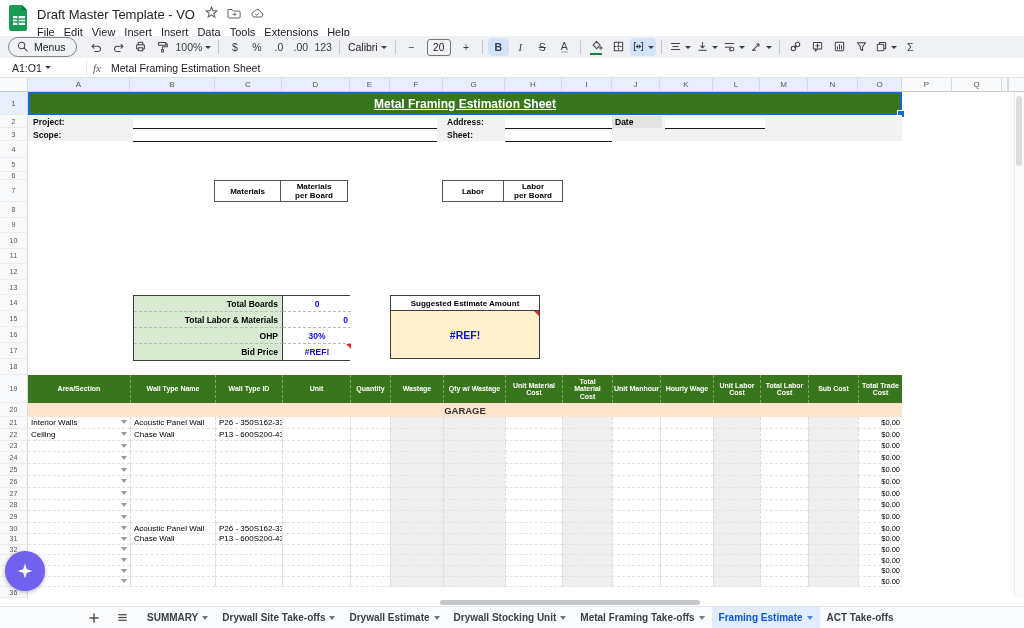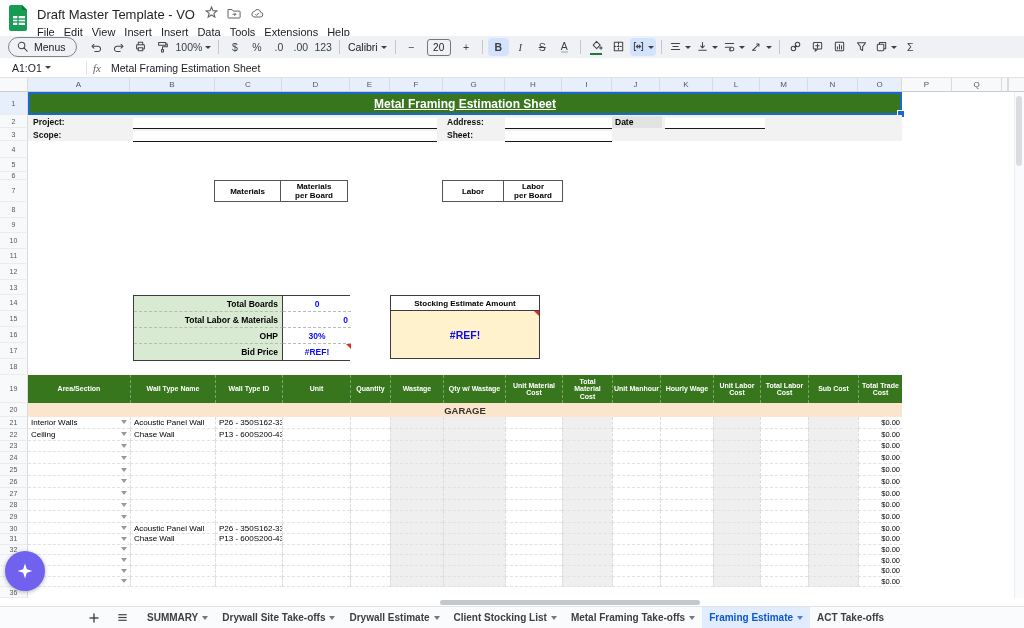--- a/index.html
+++ b/index.html
@@ -452,21 +452,21 @@
           </div>
           <div class="cc lab lastrow">Bid Price</div>
           <div class="cc val lastrow">
             <span class="blue">#REF!</span>
             <div class="note-corner"></div>
           </div>
         </div>
       </div>
 
     <div class="ctable" style="left:362px;top:203px;width:150px;height:64px;">
-      <div class="sg-head">Stocking Estimate Amount</div>
+      <div class="sg-head">Suggested Estimate Amount</div>
       <div class="sg-body">
         <span class="blue">#REF!</span>
         <div class="note-corner"></div>
       </div>
     </div>
 
     <div class="est" id="estimate-table">
         <div class="est-header">
           <div class="eh" style="width: 102px;">Area/Section</div>
           <div class="eh" style="width: 85px;">Wall Type Name</div>
@@ -853,21 +853,21 @@
       </div>
       <div class="tab">
         <span>Drywall Site Take-offs</span>
         <span class="tcaret"></span>
       </div>
       <div class="tab">
         <span>Drywall Estimate</span>
         <span class="tcaret"></span>
       </div>
       <div class="tab">
-        <span>Client Stocking List</span>
+        <span>Drywall Stocking Unit</span>
         <span class="tcaret"></span>
       </div>
       <div class="tab">
         <span>Metal Framing Take-offs</span>
         <span class="tcaret"></span>
       </div>
       <div class="tab active">
         <span>Framing Estimate</span>
         <span class="tcaret"></span>
       </div>

